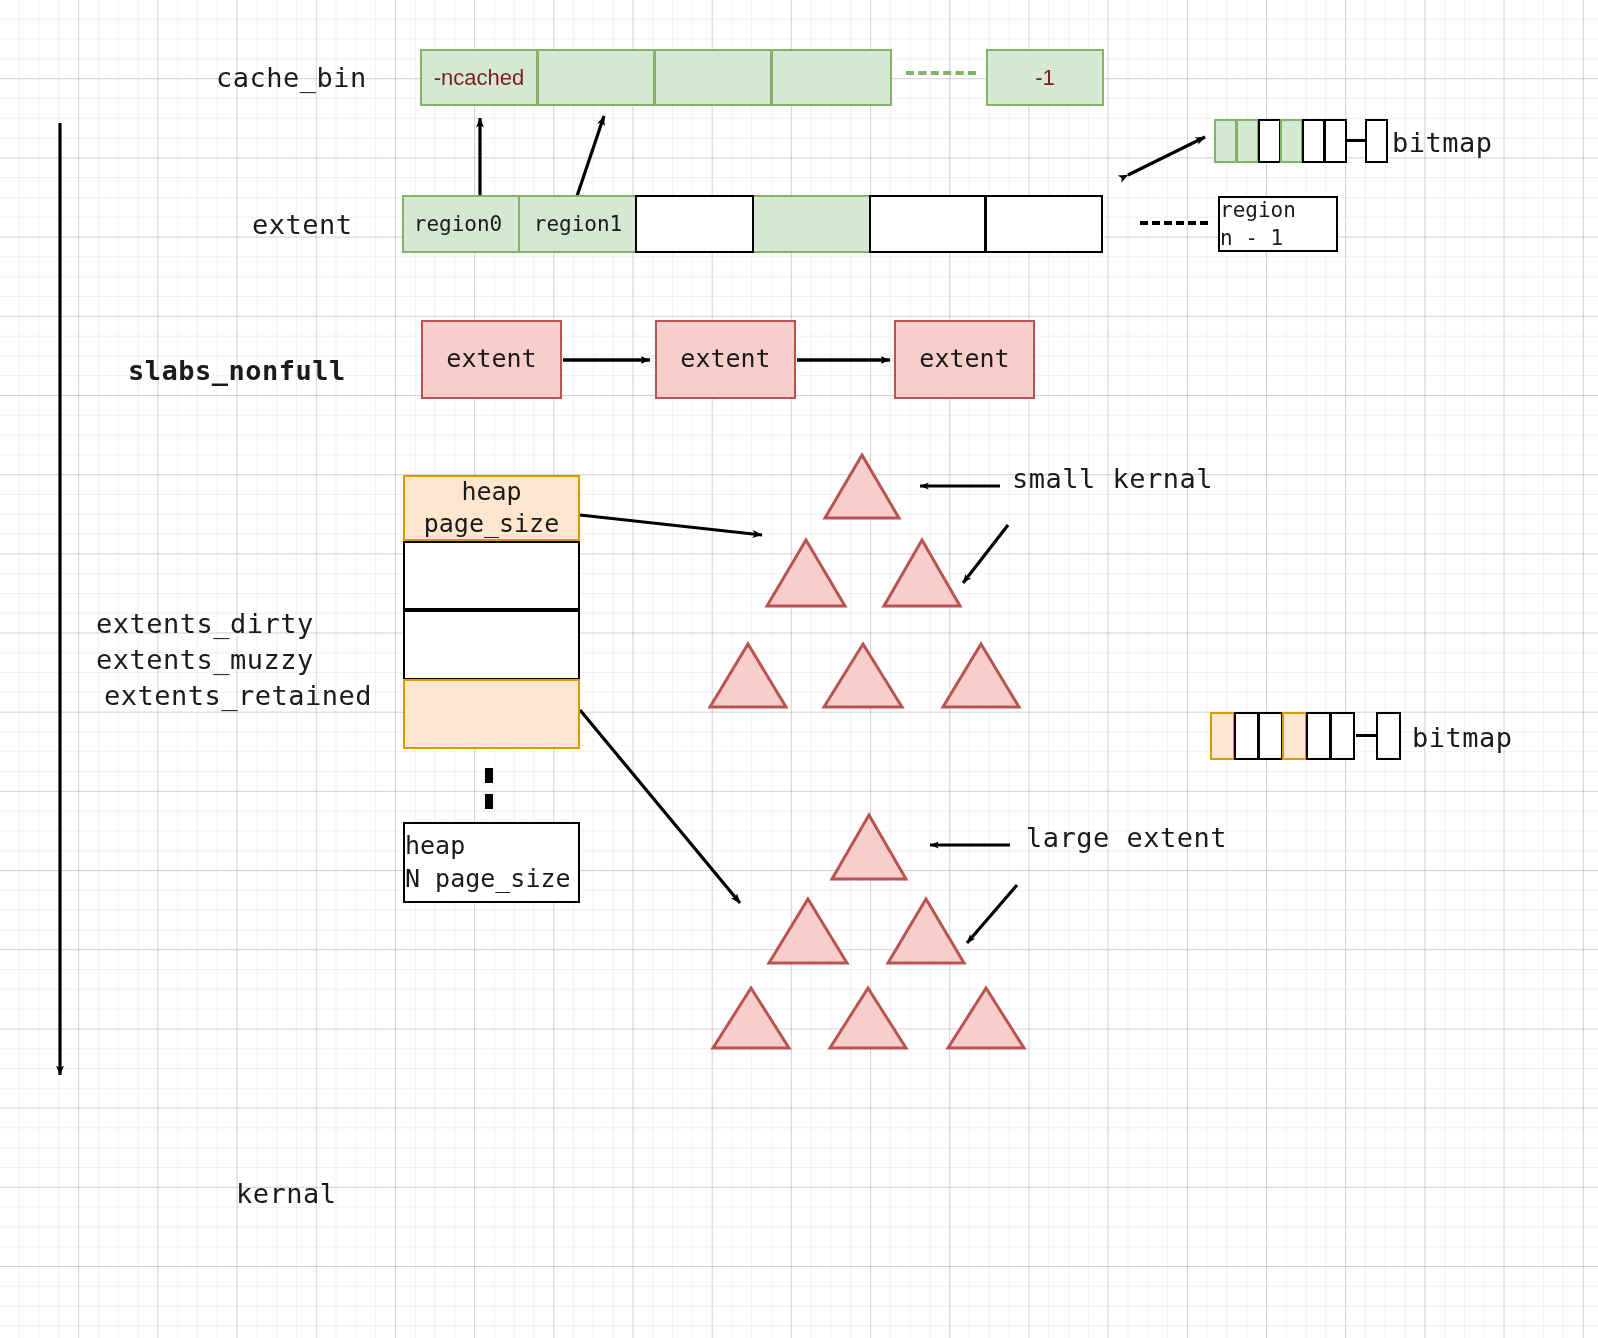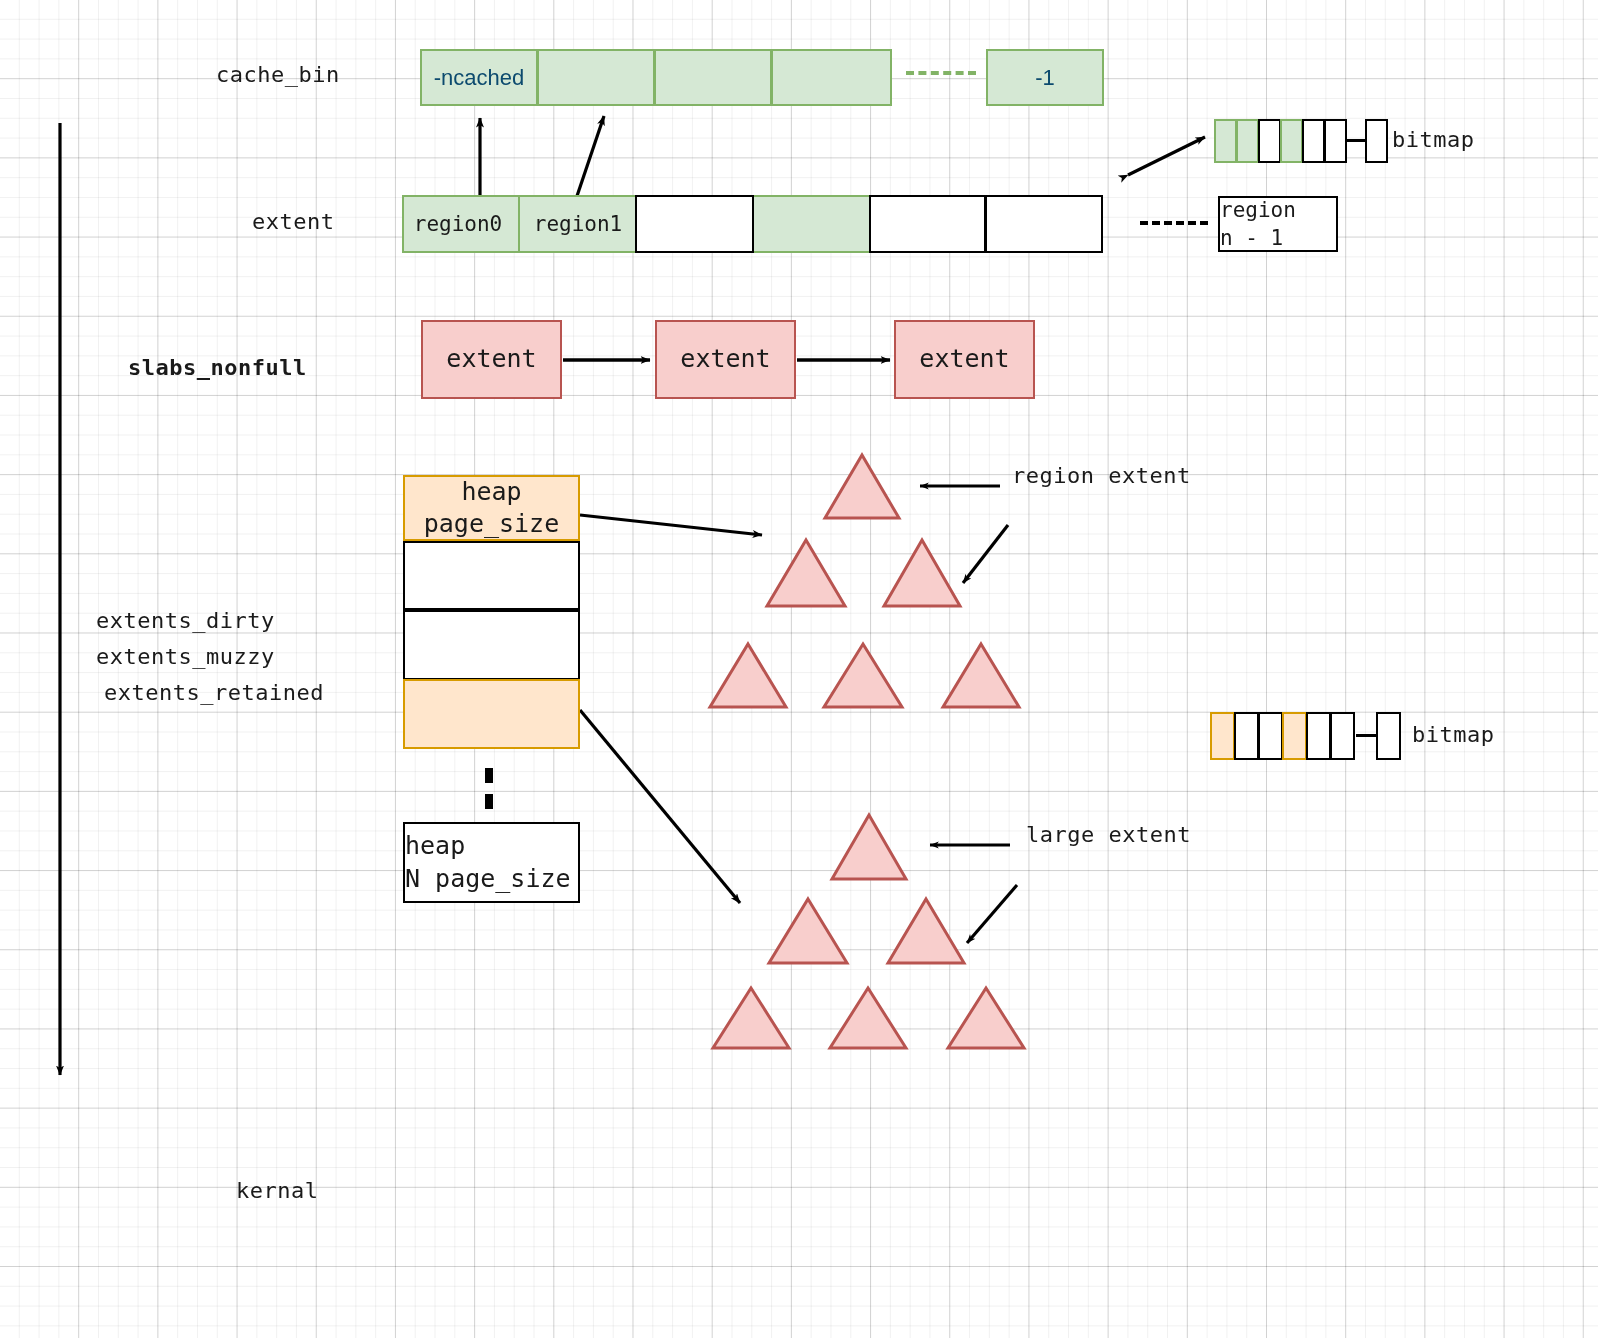--- a/index.html
+++ b/index.html
@@ -19,21 +19,21 @@
       linear-gradient(to bottom, rgba(0,0,0,0.13) 1px, transparent 1px);
     background-size:19.8px 19.8px, 19.8px 19.8px, 79.2px 79.2px, 79.2px 79.2px;
     background-position:-1px -1px,-1px -1px,-1px -1px,-1px -1px;
   }
   .abs{position:absolute;}
   .lbl{
     font-family:"DejaVu Sans Mono", monospace;
     color:#1a1a1a;white-space:pre;
   }
   
-  .rowlabel{font-size:22px;letter-spacing:0.5px;}
+  .rowlabel{font-size:27px;letter-spacing:0.5px;}
   
   .gcell{
     background:#d5e8d4;border:2px solid #82b366;box-sizing:border-box;
     display:flex;align-items:center;justify-content:center;
   }
   .gstrip{
     background:#d5e8d4;border:2px solid #82b366;box-sizing:border-box;
   }
   .wbox{
     background:#ffffff;border:2.5px solid #000000;box-sizing:border-box;
@@ -45,21 +45,21 @@
   }
   .rbox{
     background:#f8cecc;border:2.5px solid #b85450;box-sizing:border-box;
     display:flex;align-items:center;justify-content:center;
   }
   .bbox{
     background:#dae8fc;border:2.5px solid #6c8ebf;box-sizing:border-box;
     display:flex;align-items:center;justify-content:center;
   }
   .celltext{font-size:21px;color:#1a1a1a;white-space:pre;text-align:center;line-height:1.35;}
-  .celltext-sans{font-family:"Liberation Sans", sans-serif;font-size:22px;color:#0c4a6e;font-weight:400;}
+  .celltext-sans{font-family:"Liberation Sans", sans-serif;font-size:22px;color:#7f1d1d;font-weight:400;}
   .bigtext{font-size:25px;color:#1a1a1a;white-space:pre;text-align:center;line-height:1.3;}
   svg{position:absolute;left:0;top:0;overflow:visible;pointer-events:none;}
 </style>
 </head>
 <body>
 
 <div id="canvas">
 
   <svg width="1598" height="1338">
     <defs>
@@ -212,21 +212,21 @@
   <svg width="1598" height="1338">
     <g fill="#f8cecc" stroke="#b85450" stroke-width="3">
       <polygon points="862,455 899,518 825,518"></polygon>
       <polygon points="806,540 845,606 767,606"></polygon>
       <polygon points="922,540 960,606 884,606"></polygon>
       <polygon points="748,644 786,707 710,707"></polygon>
       <polygon points="863,644 902,707 824,707"></polygon>
       <polygon points="981,644 1019,707 943,707"></polygon>
     </g>
   </svg>
-  <div class="abs lbl rowlabel" style="left:1012px;top:463px;">region extent</div>
+  <div class="abs lbl rowlabel" style="left:1012px;top:463px;">small kernal</div>
 
   <svg width="1598" height="1338">
     <g fill="#f8cecc" stroke="#b85450" stroke-width="3">
       <polygon points="869,815 906,879 832,879"></polygon>
       <polygon points="808,899 847,963 769,963"></polygon>
       <polygon points="926,899 964,963 888,963"></polygon>
       <polygon points="751,988 789,1048 713,1048"></polygon>
       <polygon points="868,988 906,1048 830,1048"></polygon>
       <polygon points="986,988 1024,1048 948,1048"></polygon>
     </g>

